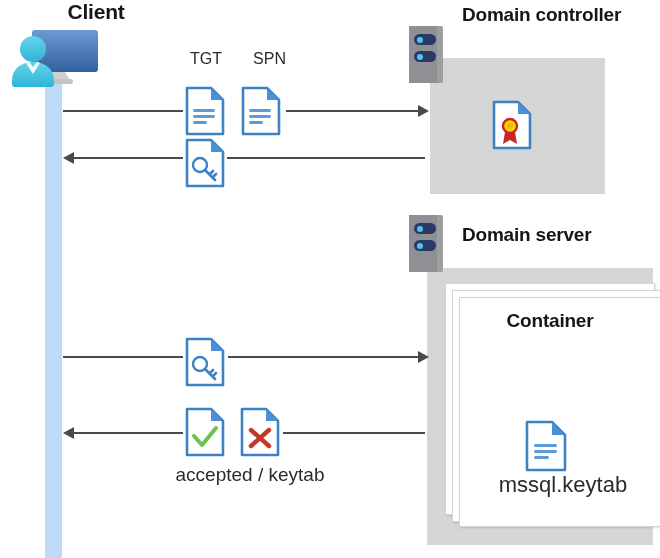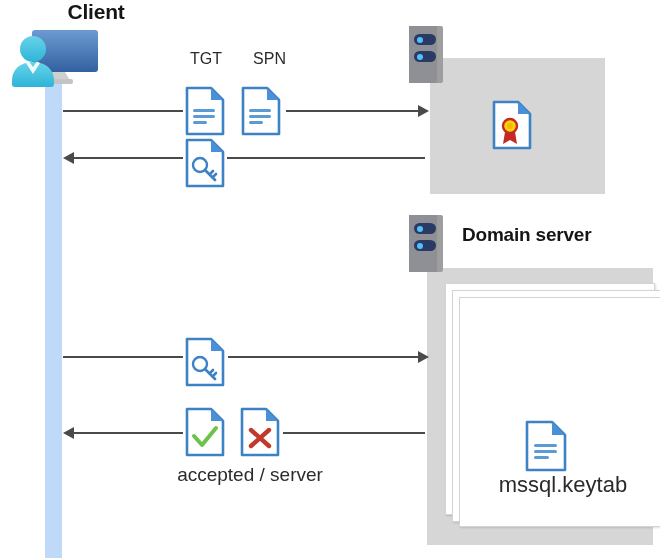--- a/index.html
+++ b/index.html
@@ -101,20 +101,21 @@
       <rect x="24" y="8" width="66" height="42" rx="3" fill="url(#monGrad)"></rect>
 
       <circle cx="25" cy="27" r="13" fill="url(#perGrad)"></circle>
 
       <path d="M25 40 C12 40 4 48 4 58 L4 62 C4 64 5 65 7 65 L43 65 C45 65 46 64 46 62 L46 58 C46 48 38 40 25 40 Z" fill="url(#perGrad)"></path>
 
       <path d="M18 41 L25 52 L32 41 L29 39.5 L25 45 L21 39.5 Z" fill="#ffffff" opacity="0.92"></path>
     </svg>
   </div>
 
+  <div class="abs title" id="dc-title">Domain controller</div>
   <div class="abs panel" id="dc-panel"></div>
 
   <div class="abs rack" id="dc-rack">
     <div class="rack-inner"></div>
     <div class="bar b1">
         <div class="dot"></div>
       </div>
     <div class="bar b2">
         <div class="dot"></div>
       </div>
@@ -140,20 +141,21 @@
       </div>
     <div class="bar b2">
         <div class="dot"></div>
       </div>
   </div>
 
   <div class="abs card" id="card-back"></div>
   <div class="abs card" id="card-mid"></div>
   <div class="abs card" id="card-front"></div>
 
+  <div class="abs title" id="container-title">Container</div>
 
 
   <div class="abs doc" style="left:525px;top:420px;width:42px;height:52px;">
     <svg viewBox="0 0 42 52">
       <path d="M2 2 H27 L40 15 V50 H2 Z" fill="#ffffff" stroke="#3d82c4" stroke-width="2.6" stroke-linejoin="round"></path>
       <path d="M27 2 L40 15 H27 Z" fill="#4a90d9"></path>
       <rect x="9" y="24" width="23" height="3" rx="1.5" fill="#5b9bd5"></rect>
       <rect x="9" y="30" width="23" height="3" rx="1.5" fill="#5b9bd5"></rect>
       <rect x="9" y="36" width="15" height="3" rx="1.5" fill="#5b9bd5"></rect>
     </svg>
@@ -234,15 +236,15 @@
   <div class="abs doc" style="left:240px;top:407px;width:40px;height:50px;">
     <svg viewBox="0 0 40 50">
       <path d="M2 2 H26 L38 14 V48 H2 Z" fill="#ffffff" stroke="#3d82c4" stroke-width="2.6" stroke-linejoin="round"></path>
       <path d="M26 2 L38 14 H26 Z" fill="#4a90d9"></path>
       <path d="M11 23 L29 39 M29 23 L11 39" stroke="#c0392b" stroke-width="4.4" stroke-linecap="round"></path>
     </svg>
   </div>
 
   <div class="abs arrow-line" style="left:283px;top:432px;width:142px;"></div>
 
-  <div class="abs lbl" id="accepted-denied-label">accepted / server</div>
+  <div class="abs lbl" id="accepted-denied-label">accepted / keytab</div>
 
 </div>
 
 </body></html>

